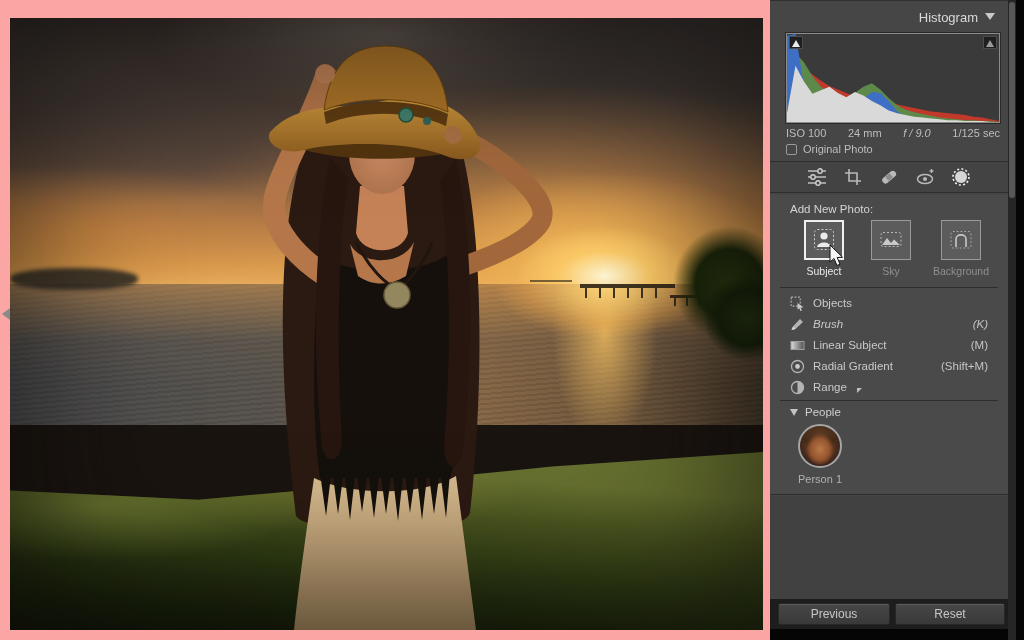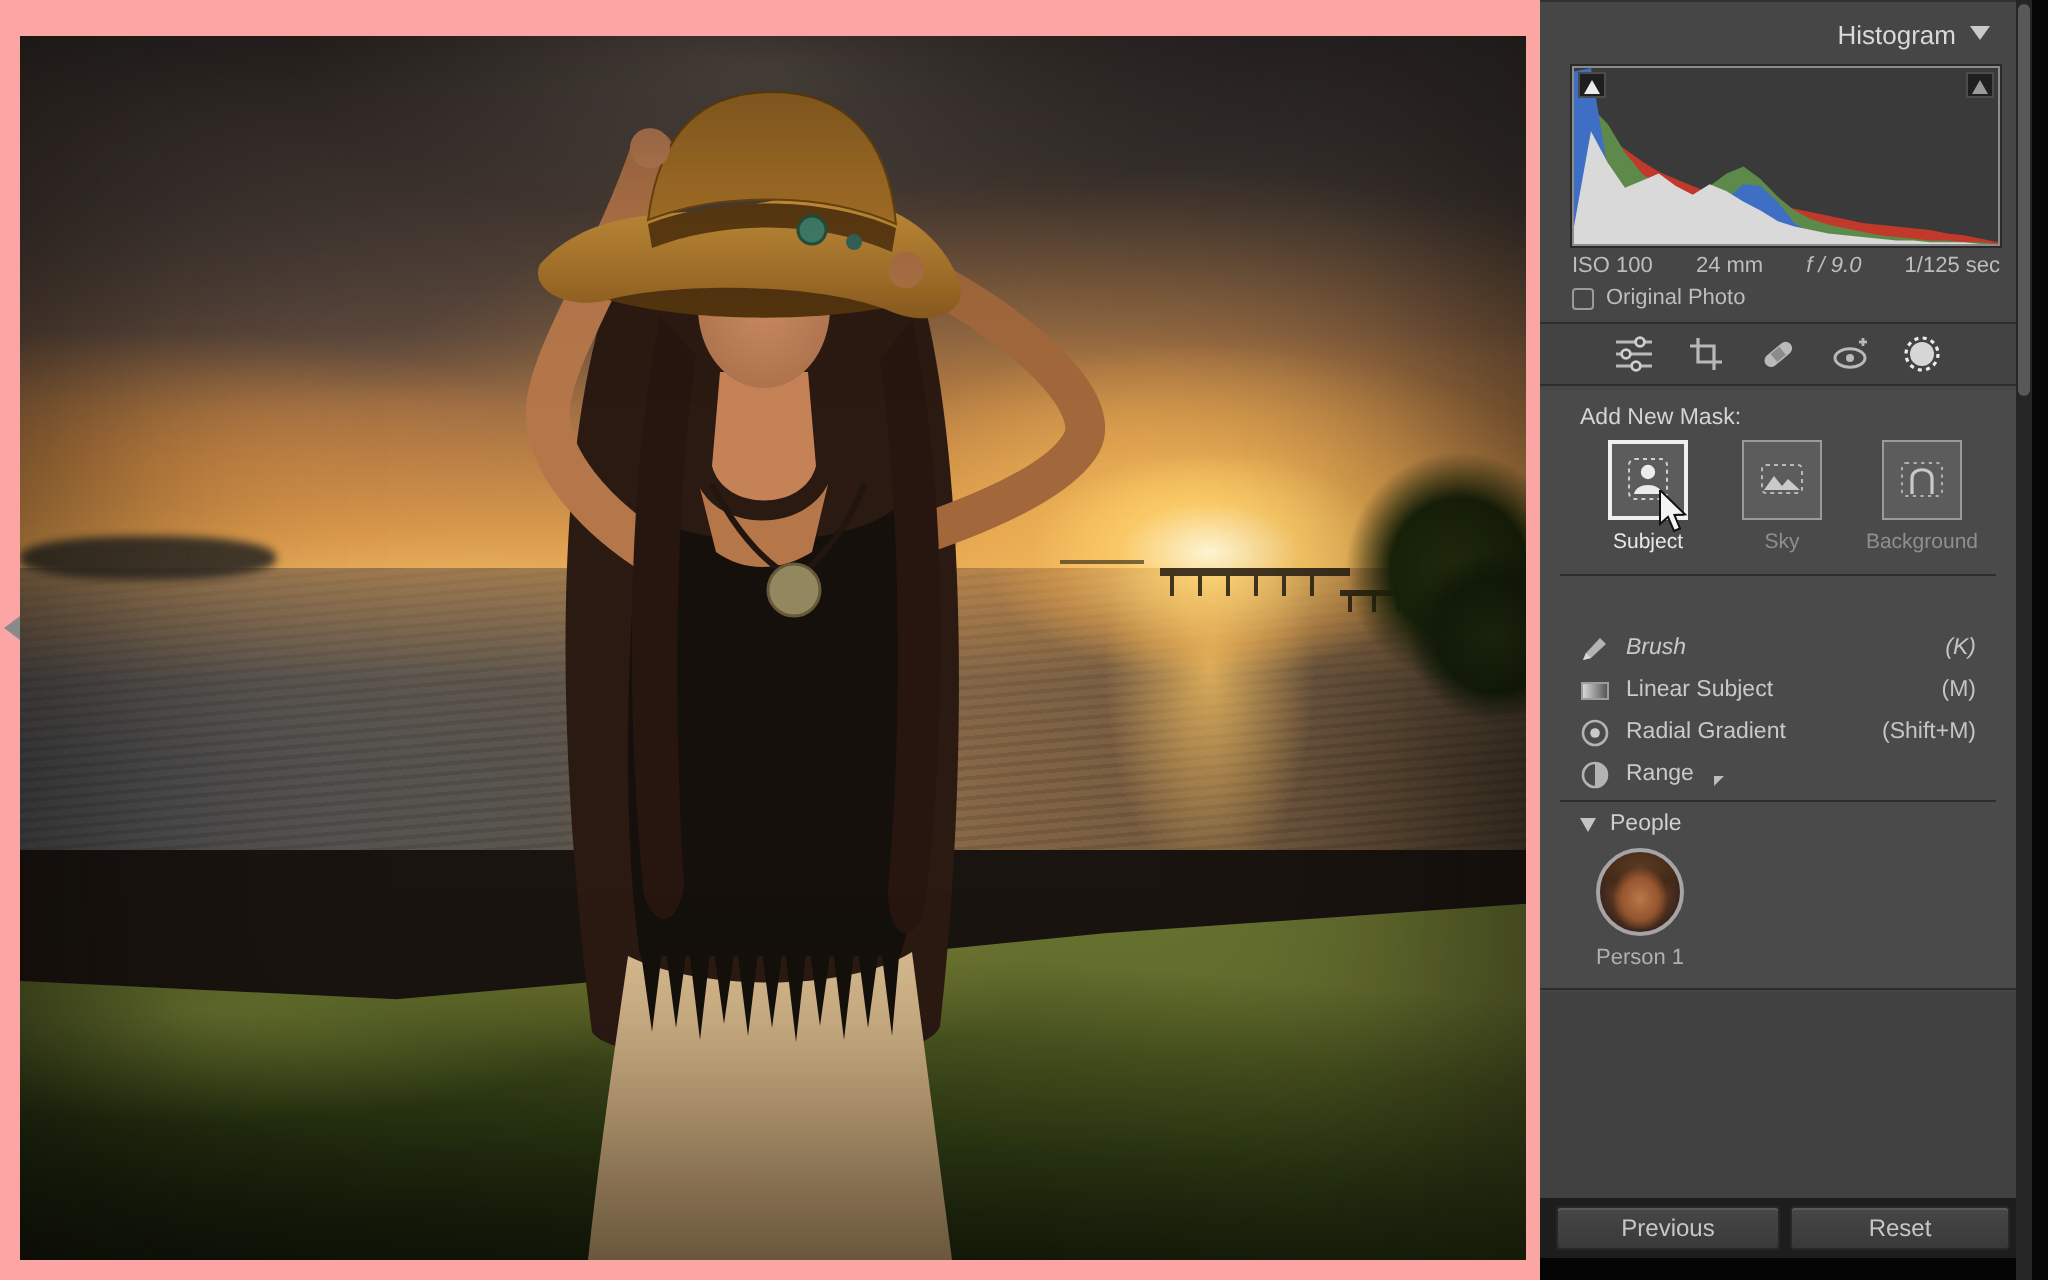--- a/index.html
+++ b/index.html
@@ -274,21 +274,21 @@
       </span>
       <span class="tool">
         <svg width="20" height="20" viewBox="0 0 20 20">
           <circle cx="10" cy="10" r="6" fill="#d6d6d6"></circle>
           <circle cx="10" cy="10" r="8" fill="none" stroke="#ededed" stroke-width="1.6" stroke-dasharray="2 2.2"></circle>
         </svg>
       </span>
     </div>
 
     <div class="mask-panel">
-      <div class="add-label">Add New Mask:</div>
+      <div class="add-label">Add New Photo:</div>
 
       <div class="tile sel" style="left:34px;">
         <svg width="24" height="24" viewBox="0 0 24 24">
           <circle cx="12" cy="8" r="3.6" fill="#ececec"></circle>
           <path d="M5,19 C6,13 18,13 19,19 Z" fill="#ececec"></path>
           <rect x="2.5" y="1.5" width="19" height="20" rx="3" fill="none" stroke="#cfcfcf" stroke-width="1" stroke-dasharray="2 2"></rect>
         </svg>
       </div>
       <div class="tile dim" style="left:101px;">
         <svg width="24" height="22" viewBox="0 0 24 22">
@@ -301,20 +301,29 @@
           <path d="M7,18 V10 C7,4.5 17,4.5 17,10 V18" fill="none" stroke="#c9c9c9" stroke-width="1.6"></path>
           <rect x="2" y="2.5" width="20" height="16.5" rx="2" fill="none" stroke="#b0b0b0" stroke-width="1" stroke-dasharray="1.6 2.2"></rect>
         </svg>
       </div>
       <div class="tile-label bright" style="left:28px; width:52px;">Subject</div>
       <div class="tile-label dim" style="left:97px; width:48px;">Sky</div>
       <div class="tile-label dim" style="left:156px; width:70px;">Background</div>
 
       <div class="mp-divider" style="top:92px;"></div>
 
+      <div class="mrow" style="top:98px;">
+        <span class="micon">
+          <svg width="15" height="15" viewBox="0 0 15 15">
+            <rect x="1.2" y="1.2" width="9" height="9" fill="none" stroke="#b3b3b3" stroke-width="1.2" stroke-dasharray="1.8 1.6"></rect>
+            <path d="M7.5,7 L13.5,11.3 L10.6,11.8 L12,14.4 L10.4,15 L9.3,12.3 L7.5,13.6 Z" fill="#c9c9c9"></path>
+          </svg>
+        </span>
+        <span>Objects</span>
+      </div>
       <div class="mrow" style="top:119px;font-style:italic;">
         <span class="micon">
           <svg width="15" height="15" viewBox="0 0 15 15">
             <path d="M1.5,13 L3,9.5 L10,2 L13,5 L5.5,12 Z" fill="#b3b3b3"></path>
             <path d="M1.5,13 L3,9.5 L5.5,12 Z" fill="#d8d8d8"></path>
           </svg>
         </span>
         <span>Brush</span>
         <span class="sc">(K)</span>
       </div>

